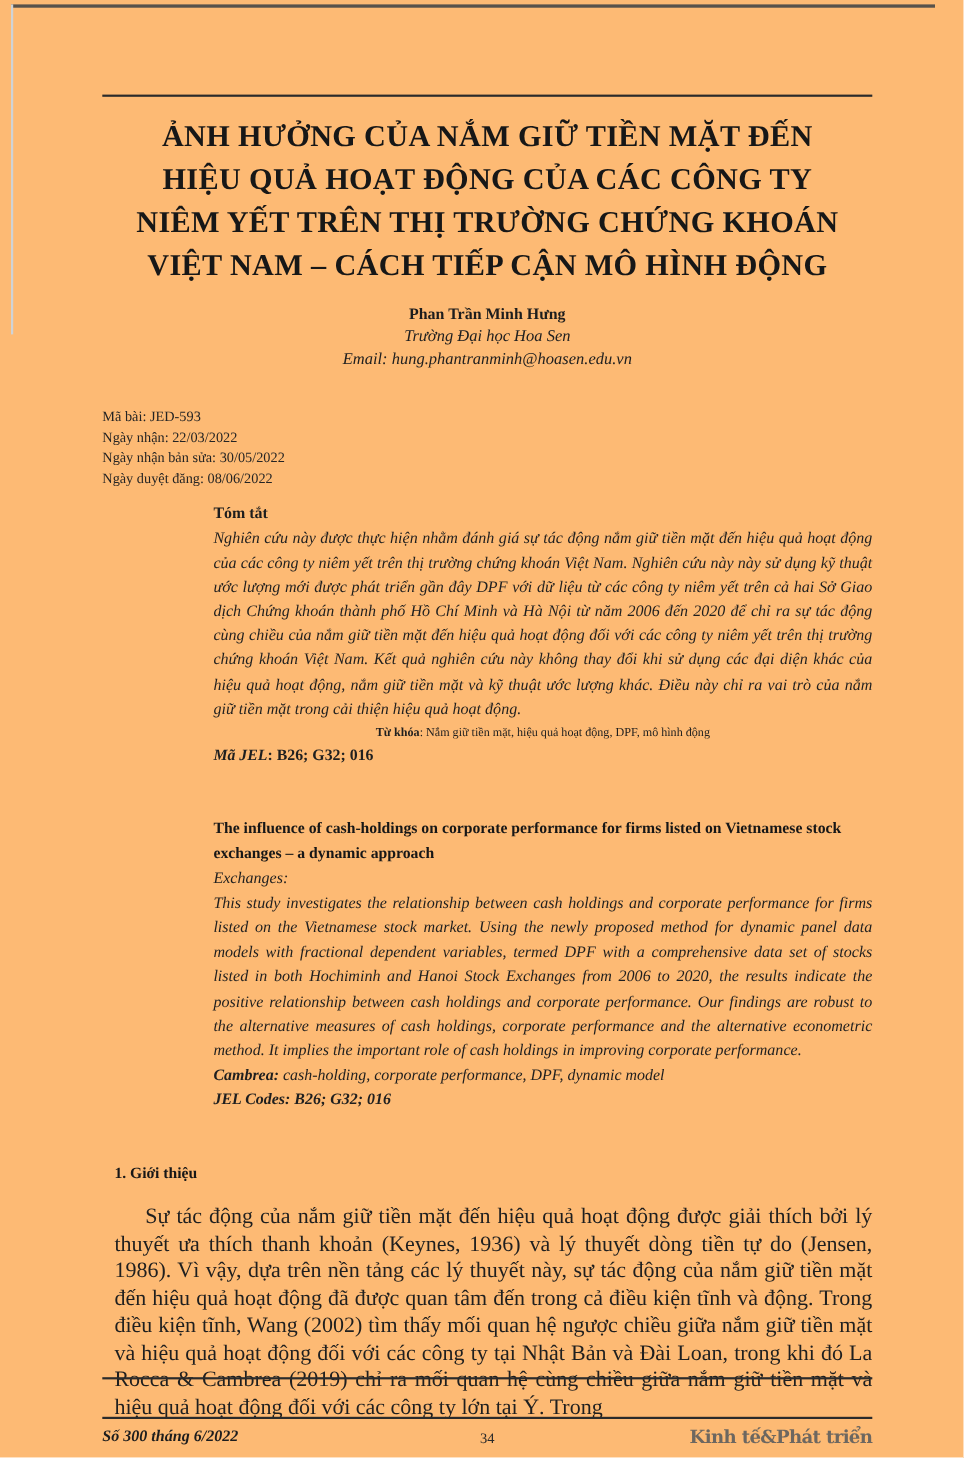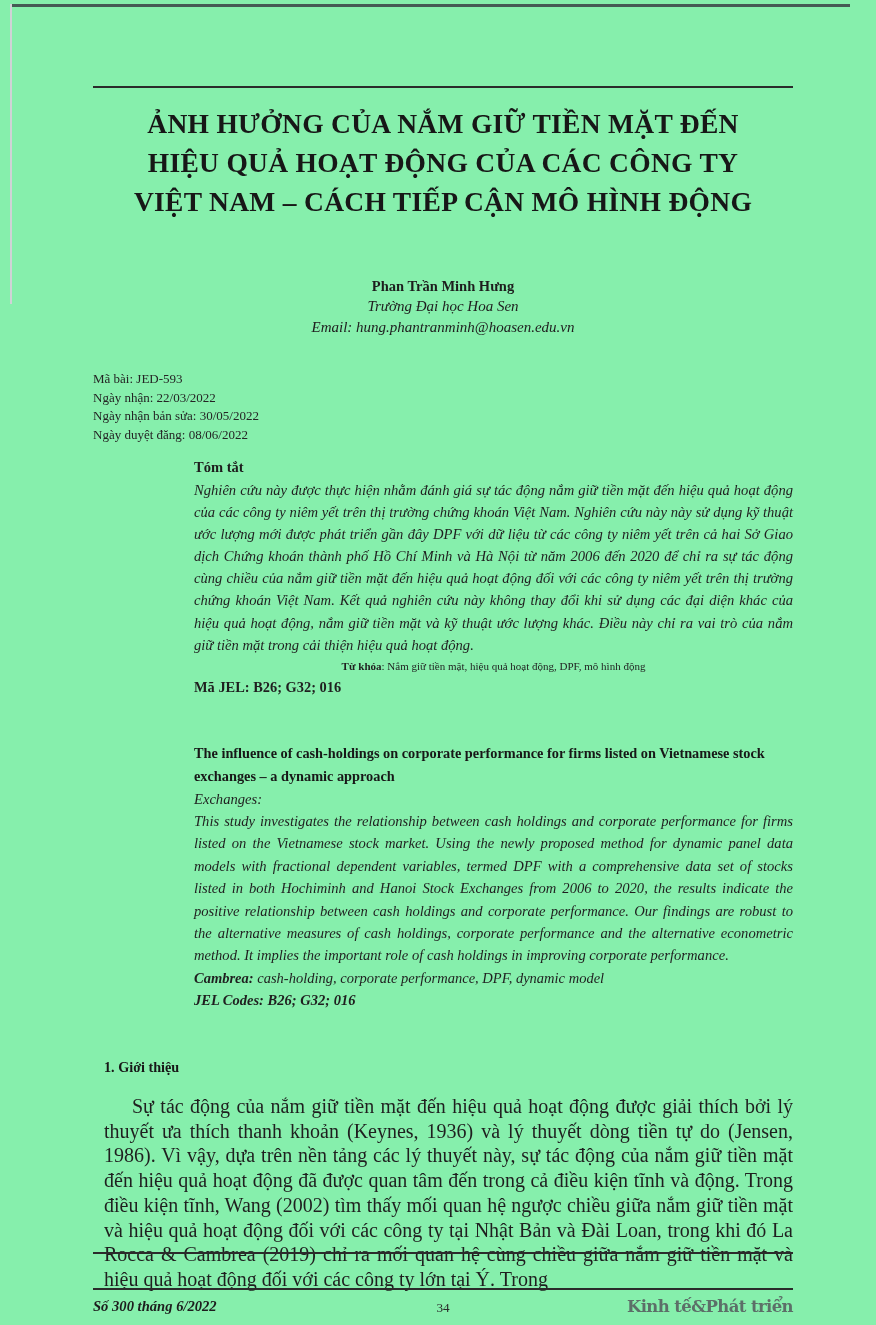--- a/index.html
+++ b/index.html
@@ -4,21 +4,21 @@
 <style>
   html, body {
     margin: 0;
     padding: 0;
     background: #ffffff;
   }
   .page {
     position: relative;
     width: 876px;
     height: 1325px;
-    background: #86efac;
+    background: #fdba74;
     font-family: "Liberation Serif", "DejaVu Serif", serif;
     color: #1d1d1d;
     overflow: hidden;
     box-sizing: border-box;
   }
   
   .scan-edge-top {
     position: absolute;
     top: 4px; left: 10px; right: 26px;
     height: 3px;
@@ -126,21 +126,21 @@
     color: #1f1f1f;
     text-align: center;
   }
   .kw-line b { font-weight: bold; }
   .jel-line {
     font-size: 14.4px;
     font-weight: bold;
     line-height: 21.5px;
     color: #1f1f1f;
   }
-  .jel-line .lbl { font-weight: bold; }
+  .jel-line .lbl { font-weight: bold; font-style: italic; }
 
   
   .abs-en {
     position: absolute;
     left: 101px;
     right: 0;
     top: 742px;
   }
   .en-title {
     font-size: 14.3px;
@@ -253,20 +253,21 @@
   <div class="scan-edge-top"></div>
   <div class="scan-edge-left"></div>
 
   <div class="content">
 
     <div class="top-rule"></div>
 
     <div class="title-block">
       <div class="title-line">ẢNH HƯỞNG CỦA NẮM GIỮ TIỀN MẶT ĐẾN</div>
       <div class="title-line">HIỆU QUẢ HOẠT ĐỘNG CỦA CÁC CÔNG TY</div>
+      <div class="title-line">NIÊM YẾT TRÊN THỊ TRƯỜNG CHỨNG KHOÁN</div>
       <div class="title-line">VIỆT NAM – CÁCH TIẾP CẬN MÔ HÌNH ĐỘNG</div>
     </div>
 
     <div class="author-block">
       <div class="author-name">Phan Trần Minh Hưng</div>
       <div class="author-affil">Trường Đại học Hoa Sen</div>
       <div class="author-email">Email: hung.phantranminh@hoasen.edu.vn</div>
     </div>
 
     <div class="meta-block">

